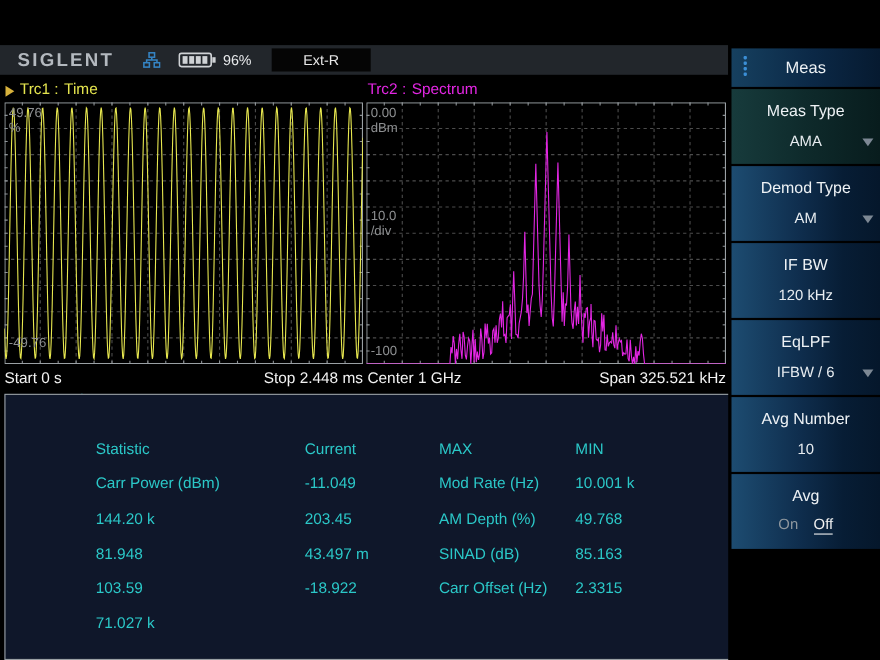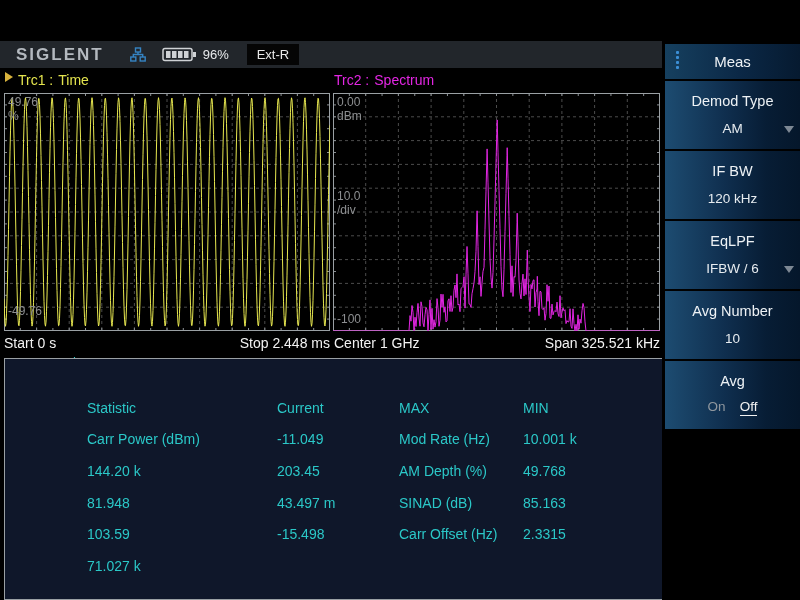--- a/index.html
+++ b/index.html
@@ -5,23 +5,23 @@
   html,body{margin:0;padding:0;background:#000;}
   #screen{position:relative;width:800px;height:600px;background:#000;overflow:hidden;
           font-family:"Liberation Sans",sans-serif;margin-top:41px;-webkit-font-smoothing:antialiased;}
   
   .topbar{position:absolute;left:0;top:0;width:662px;height:27px;background:#22262b;
           display:flex;align-items:center;}
   .logo{color:#b4b9bf;font-weight:700;font-size:17px;letter-spacing:2px;margin-left:16px;}
   .lan{margin-left:26px;display:flex;align-items:center;}
   .batt{margin-left:16px;display:flex;align-items:center;}
   .battpct{color:#e8eaec;font-size:13px;margin-left:5px;}
-  .extr{margin-left:18px;background:#050505;color:#e8e8e8;font-size:13px;padding:3px 10px;}
-  
-  .trc-title{position:absolute;top:31px;height:16px;font-size:14px;display:flex;align-items:flex-start;gap:5px;}
+  .extr{margin-left:18px;background:#050505;color:#e8e8e8;font-size:13px;padding:3px 29px;}
+  
+  .trc-title{position:absolute;top:31px;height:16px;font-size:14px;display:flex;align-items:flex-end;gap:5px;}
   .t1{left:5px;color:#e4e44e;}
   .t2{left:334px;color:#e326e3;}
   .t3{position:absolute;left:4px;top:314px;font-size:14px;color:#2bc8c8;}
   .arrow-r{width:0;height:0;border-top:5px solid transparent;border-bottom:5px solid transparent;
            border-left:8px solid #d8b23c;display:inline-block;}
   
   .plot{position:absolute;top:52px;height:238px;}
   #time-plot{left:4px;width:326px;}
   #spec-plot{left:333px;width:327px;}
   .plot svg{display:block;width:100%;height:100%;}
@@ -341,39 +341,44 @@
       <div>203.45</div>
 
       <div>AM Depth (%)</div>
       <div>49.768</div>
       <div>81.948</div>
       <div>43.497 m</div>
 
       <div>SINAD (dB)</div>
       <div>85.163</div>
       <div>103.59</div>
-      <div>-15.498</div>
+      <div>-18.922</div>
 
       <div>Carr Offset (Hz)</div>
       <div>2.3315</div>
       <div>71.027 k</div>
     </div>
   </div>
 
   <div class="sidebar">
     <div class="sb-head">
       <span class="dots">
           <i></i>
           <i></i>
           <i></i>
           <i></i>
         </span>
       <span class="sb-head-label">Meas</span>
     </div>
 
+    <div class="sb-item sel">
+      <span class="sb-title">Meas Type</span>
+      <span class="sb-value">AMA</span>
+      <span class="sb-arrow"></span>
+    </div>
 
     <div class="sb-item">
       <span class="sb-title">Demod Type</span>
       <span class="sb-value">AM</span>
       <span class="sb-arrow"></span>
     </div>
 
     <div class="sb-item">
       <span class="sb-title">IF BW</span>
       <span class="sb-value">120 kHz</span>

